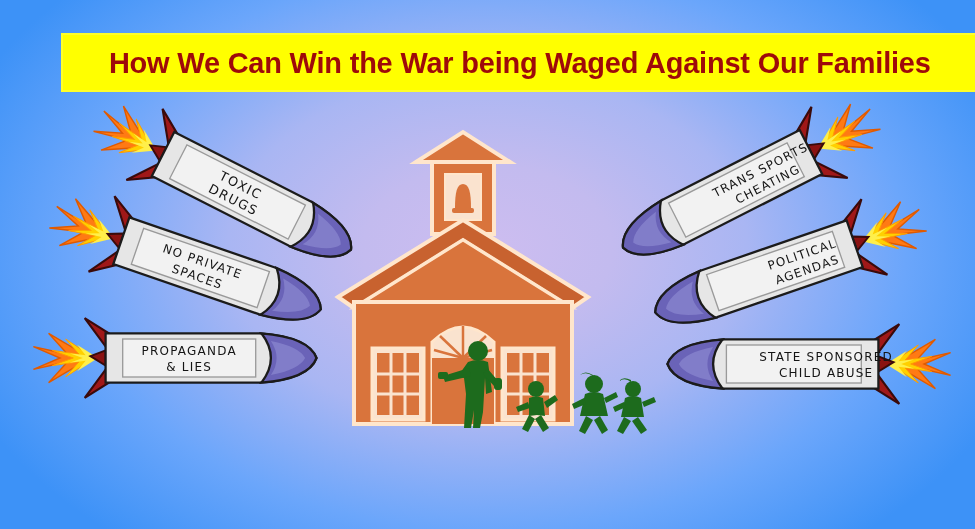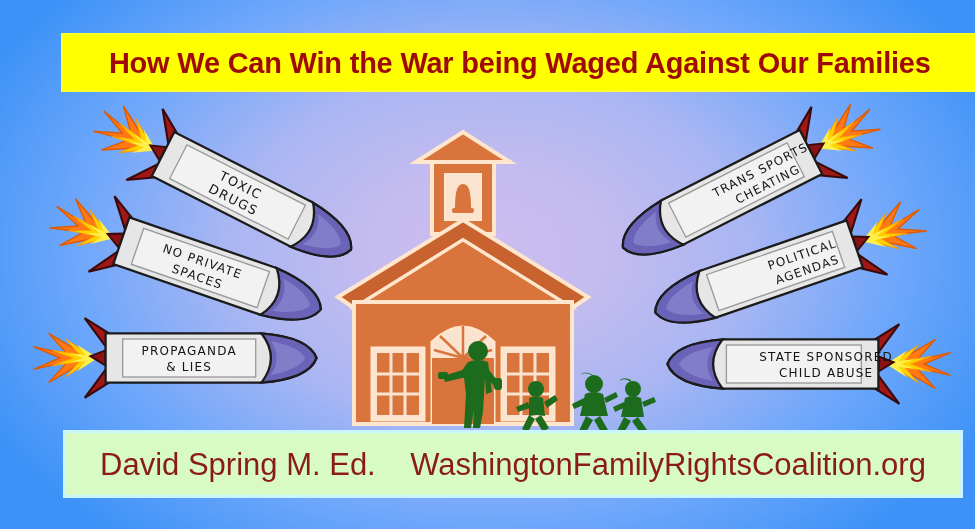--- a/index.html
+++ b/index.html
@@ -325,17 +325,14 @@
         <text class="mlabel small" x="167" y="45">STATE SPONSORED</text>
         <text class="mlabel small" x="167" y="62">CHILD ABUSE</text>
       </g>
     </svg>
   </div>
 
   <div class="banner" id="title-banner">
     <span id="title-text">How We Can Win the War being Waged Against Our Families</span>
   </div>
 
-  <div class="banner" id="footer-banner">
-    <span id="footer-text">David Spring M. Ed.    WashingtonFamilyRightsCoalition.org</span>
-  </div>
 
 </div>
 
 </body></html>

